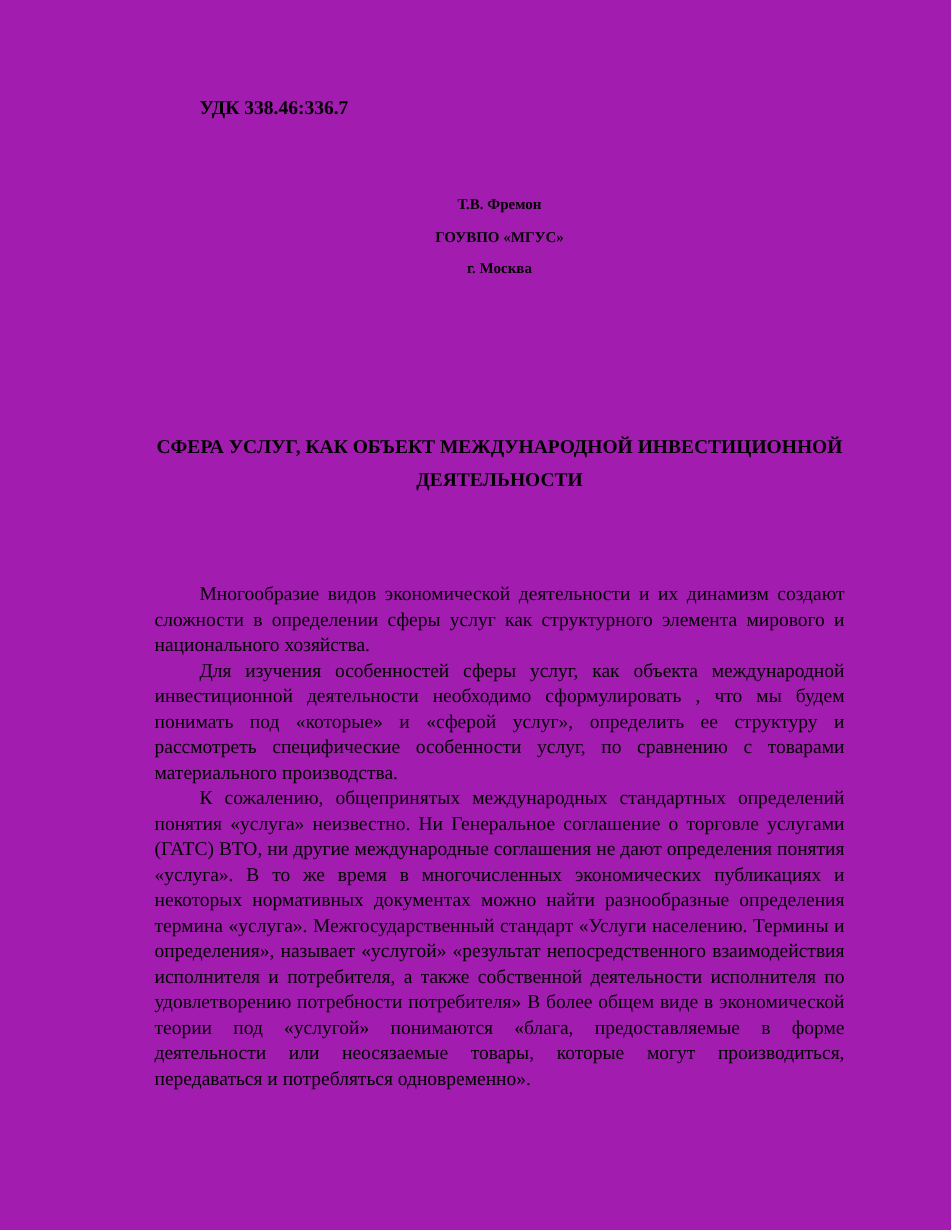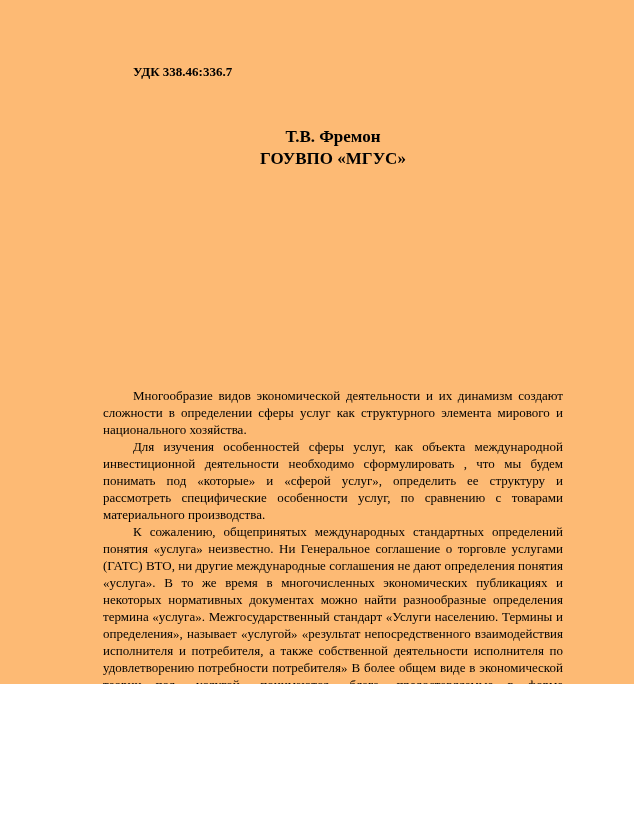--- a/index.html
+++ b/index.html
@@ -3,42 +3,42 @@
 <meta charset="utf-8">
 <style>
   html, body {
     margin: 0;
     padding: 0;
     background: #ffffff;
   }
   .page {
     position: relative;
     width: 634px;
-    height: 684px;
-    background: #fdba74;
+    height: 820px;
+    background: #a21caf;
     color: #000000;
     font-family: "Liberation Serif", "DejaVu Serif", serif;
     overflow: hidden;
   }
   .udc {
     position: absolute;
     left: 133px;
     top: 61px;
     font-size: 13px;
     line-height: 21.6px;
     font-weight: bold;
     white-space: nowrap;
   }
   .author-block {
     position: absolute;
     left: 103px;
     top: 126px;
     width: 460px;
     text-align: center;
-    font-size: 17px;
+    font-size: 10px;
     line-height: 21.6px;
     font-weight: bold;
   }
   .author-block .author-line {
     display: block;
   }
   .article-title {
     position: absolute;
     left: 103px;
     top: 287px;
@@ -67,22 +67,24 @@
 </head>
 <body>
 
 <div class="page">
 
   <div class="udc">УДК 338.46:336.7</div>
 
   <div class="author-block">
     <span class="author-line">Т.В. Фремон</span>
     <span class="author-line">ГОУВПО «МГУС»</span>
+    <span class="author-line">г. Москва</span>
   </div>
 
+  <h1 class="article-title">СФЕРА УСЛУГ, КАК ОБЪЕКТ  МЕЖДУНАРОДНОЙ  ИНВЕСТИЦИОННОЙ ДЕЯТЕЛЬНОСТИ</h1>
 
   <div class="article-body">
     <p>Многообразие видов экономической деятельности и их динамизм создают сложности в определении сферы услуг как структурного элемента мирового и национального хозяйства.</p>
     <p>Для изучения особенностей  сферы услуг, как объекта  международной инвестиционной деятельности  необходимо сформулировать , что мы будем понимать под «которые» и «сферой услуг», определить ее структуру и  рассмотреть специфические особенности  услуг, по сравнению с товарами  материального производства.</p>
     <p>К сожалению, общепринятых международных стандартных определений понятия «услуга»  неизвестно. Ни Генеральное соглашение о торговле услугами (ГАТС) ВТО, ни другие международные соглашения не дают определения понятия «услуга». В то же время в многочисленных экономических публикациях и некоторых нормативных документах можно найти разнообразные определения термина «услуга».  Межгосударственный стандарт «Услуги населению. Термины и определения», называет «услугой» «результат непосредственного взаимодействия исполнителя и потребителя, а также собственной деятельности исполнителя по удовлетворению потребности потребителя»  В более общем виде в экономической теории под «услугой» понимаются «блага, предоставляемые в форме деятельности или неосязаемые товары, которые могут производиться, передаваться и потребляться одновременно».</p>
   </div>
 
 </div>
 
 </body></html>

